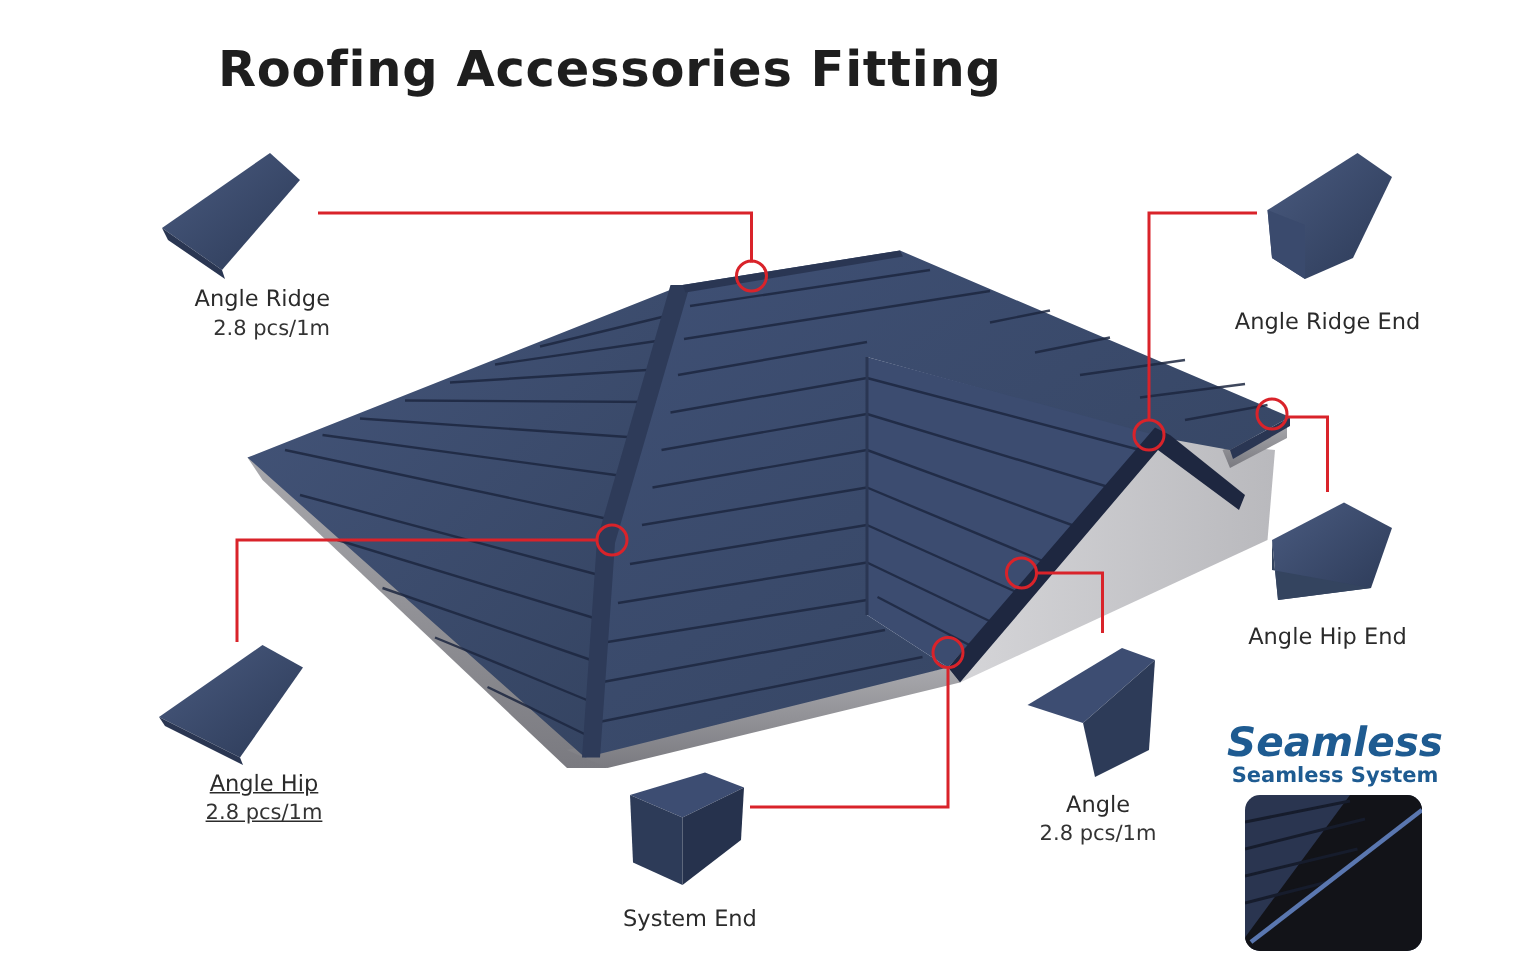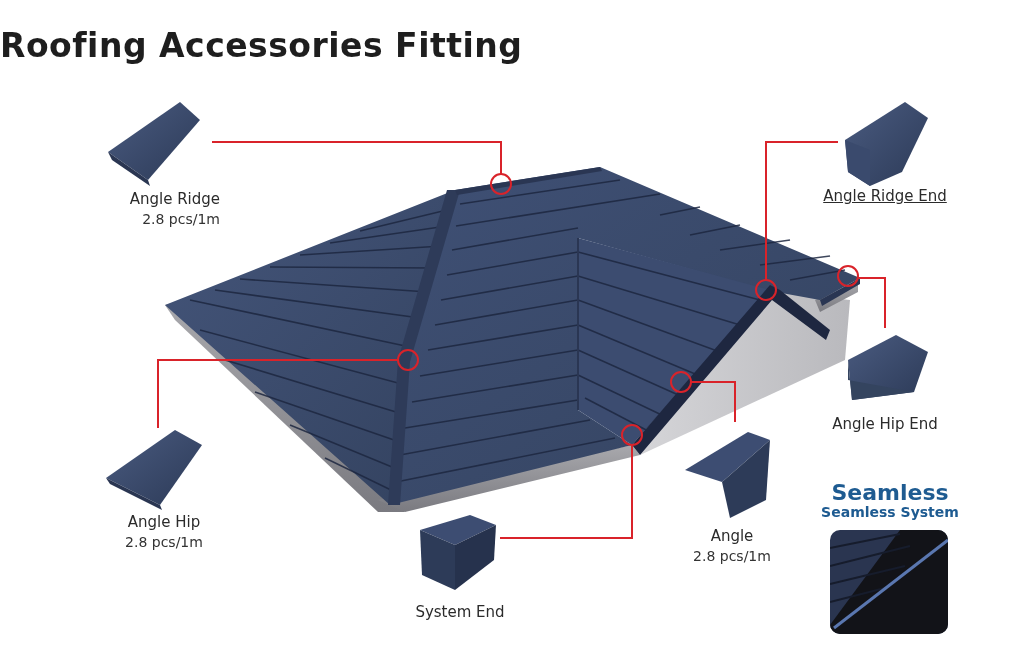--- a/index.html
+++ b/index.html
@@ -1,22 +1,22 @@
 <!DOCTYPE html>
 <html><head>
 <meta charset="utf-8">
 <style>
   html, body { margin:0; padding:0; background:#ffffff; }
   body { width:1024px; height:648px; position:relative; overflow:hidden; font-family:"DejaVu Sans", sans-serif; }
-  .title { position:absolute; left:0; width:813px; top:26px; font-size:33px; font-weight:bold; color:#1e1e1e; letter-spacing:0.5px; }
+  .title { position:absolute; left:0; width:813px; top:26px; text-align:center; font-size:33px; font-weight:bold; color:#1e1e1e; letter-spacing:0.5px; }
   .label { position:absolute; text-align:center; color:#2b2b2b; font-size:15px; }
   .sub { display:block; font-size:14px; color:#333; margin-top:3px; }
   svg.main { position:absolute; left:0; top:0; }
   .seam-title { position:absolute; left:815px; top:482px; width:150px; text-align:center; color:#1e5b91; font-weight:bold; line-height:1; }
-  .seam-title .l1 { display:block; font-size:22px; }
+  .seam-title .l1 { display:block; font-size:27px;font-style:italic; }
   .seam-title .l2 { display:block; font-size:14px; margin-top:1px; }
 </style>
 </head>
 <body>
 
 <div class="title">Roofing Accessories Fitting</div>
 
 <svg class="main" width="1024" height="648" viewBox="0 0 1024 648">
   <defs>
     <linearGradient id="roofL" x1="0" y1="0" x2="1" y2="1">
@@ -162,27 +162,27 @@
       <line x1="830" y1="602" x2="885" y2="588"></line>
     </g>
     <line x1="834" y1="628" x2="948" y2="540" stroke="#5a77b0" stroke-width="3"></line>
   </g>
 </svg>
 
 <div class="label" style="left:100px; top:190px; width:120px;text-align:right;">
   <span>Angle Ridge</span>
   <span class="sub">2.8 pcs/1m</span>
 </div>
-<div class="label" style="left:805px; top:187px; width:160px;text-decoration:underline;">
+<div class="label" style="left:805px; top:205px; width:160px;">
   <span>Angle Ridge End</span>
 </div>
 <div class="label" style="left:810px; top:415px; width:150px;">
   <span>Angle Hip End</span>
 </div>
-<div class="label" style="left:104px; top:513px; width:120px;">
+<div class="label" style="left:116px; top:513px; width:120px;text-decoration:underline;">
   <span>Angle Hip</span>
   <span class="sub">2.8 pcs/1m</span>
 </div>
 <div class="label" style="left:672px; top:527px; width:120px;">
   <span>Angle</span>
   <span class="sub">2.8 pcs/1m</span>
 </div>
 <div class="label" style="left:400px; top:603px; width:120px;">
   <span>System End</span>
 </div>

